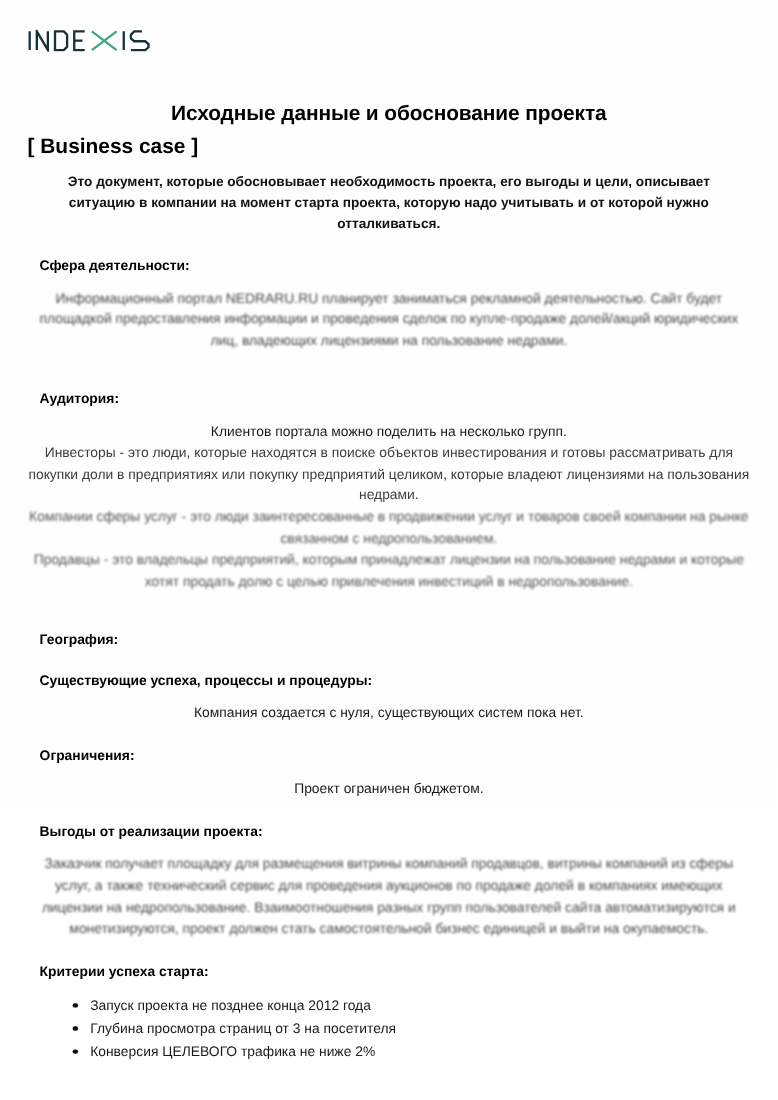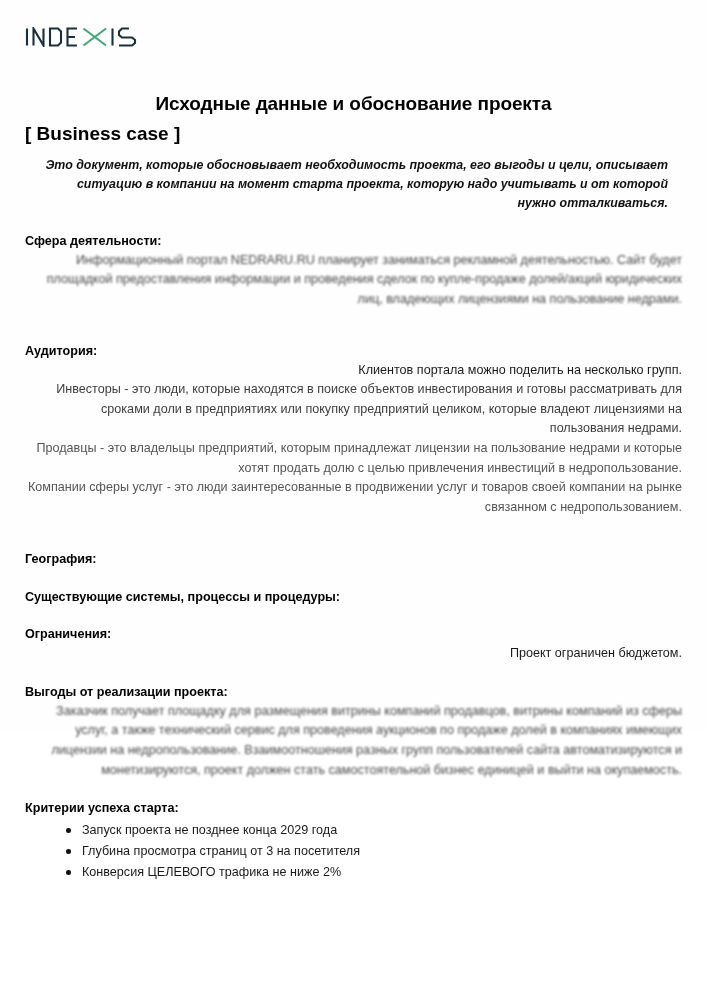--- a/index.html
+++ b/index.html
@@ -48,44 +48,43 @@
   }
   .doc-subtitle {
     text-align: left;
     font-size: 19px;
     font-weight: bold;
     margin: 4px 0 0 0;
     line-height: 1.35;
     color: #000;
   }
   .doc-lead {
-    text-align: right;
-    font-style: italic;
+    text-align: center;
     font-weight: bold;
     font-size: 12.4px;
     line-height: 1.52;
     margin: 10px 14px 0 14px;
     color: #111;
   }
 
   
   .section { margin-top: 19px; }
   .section-heading {
     font-size: 12.6px;
     font-weight: bold;
     color: #000;
     line-height: 1.5;
-    margin: 0;
+    margin: 11px;
   }
   .para {
     font-size: 12.6px;
     line-height: 1.56;
     margin: 0;
     color: #1a1a1a;
-    text-align: right;
+    text-align: center;
   }
   .para + .para { margin-top: 0px; }
   .spacer-para { margin-top: 14px; }
 
   
   .blur-1 { filter: blur(1.15px); color: #4a4a4a; }
   .blur-2 { filter: blur(0.75px); color: #555; }
   .blur-3 { filter: blur(0.45px); color: #3d3d3d; }
 
   
@@ -151,49 +150,50 @@
     <p class="section-heading">Сфера деятельности:</p>
     <p class="para blur-1">Информационный портал NEDRARU.RU планирует заниматься рекламной деятельностью. Сайт будет площадкой предоставления информации и проведения сделок по купле-продаже долей/акций юридических лиц, владеющих лицензиями на пользование недрами.</p>
   </div>
 
   <div class="gap-md"></div>
 
   <div class="section">
     <p class="section-heading">Аудитория:</p>
     <p class="para">Клиентов портала можно поделить на несколько групп.</p>
 
-    <p class="para blur-3 spacer-para">Инвесторы - это люди, которые находятся в поиске объектов инвестирования и готовы рассматривать для сроками доли в предприятиях или покупку предприятий целиком, которые владеют лицензиями на пользования недрами.</p>
+    <p class="para blur-3 spacer-para">Инвесторы - это люди, которые находятся в поиске объектов инвестирования и готовы рассматривать для покупки доли в предприятиях или покупку предприятий целиком, которые владеют лицензиями на пользования недрами.</p>
+
+    <p class="para blur-2 spacer-para">Компании сферы услуг - это люди заинтересованные в продвижении услуг и товаров своей компании на рынке связанном с недропользованием.</p>
 
     <p class="para blur-2 spacer-para">Продавцы - это владельцы предприятий, которым принадлежат лицензии на пользование недрами и которые хотят продать долю с целью привлечения инвестиций в недропользование.</p>
-
-    <p class="para blur-2 spacer-para">Компании сферы услуг - это люди заинтересованные в продвижении услуг и товаров своей компании на рынке связанном с недропользованием.</p>
   </div>
 
   <div class="gap-md"></div>
 
   <div class="section">
     <p class="section-heading">География:</p>
   </div>
 
   <div class="section">
-    <p class="section-heading">Существующие системы, процессы и процедуры:</p>
+    <p class="section-heading">Существующие успеха, процессы и процедуры:</p>
+    <p class="para">Компания создается с нуля, существующих систем пока нет.</p>
   </div>
 
   <div class="section">
     <p class="section-heading">Ограничения:</p>
     <p class="para">Проект ограничен бюджетом.</p>
   </div>
 
   <div class="section">
     <p class="section-heading">Выгоды от реализации проекта:</p>
     <p class="para blur-1">Заказчик получает площадку для размещения витрины компаний продавцов, витрины компаний из сферы услуг, а также технический сервис для проведения аукционов по продаже долей в компаниях имеющих лицензии на недропользование. Взаимоотношения разных групп пользователей сайта автоматизируются и монетизируются, проект должен стать самостоятельной бизнес единицей и выйти на окупаемость.</p>
   </div>
 
   <div class="section">
     <p class="section-heading">Критерии успеха старта:</p>
     <ul class="bullets">
-      <li>Запуск проекта не позднее конца 2029 года</li>
+      <li>Запуск проекта не позднее конца 2012 года</li>
       <li>Глубина просмотра страниц от 3 на посетителя</li>
       <li>Конверсия ЦЕЛЕВОГО трафика не ниже 2%</li>
     </ul>
   </div>
 
 </div>
 
 </body></html>

